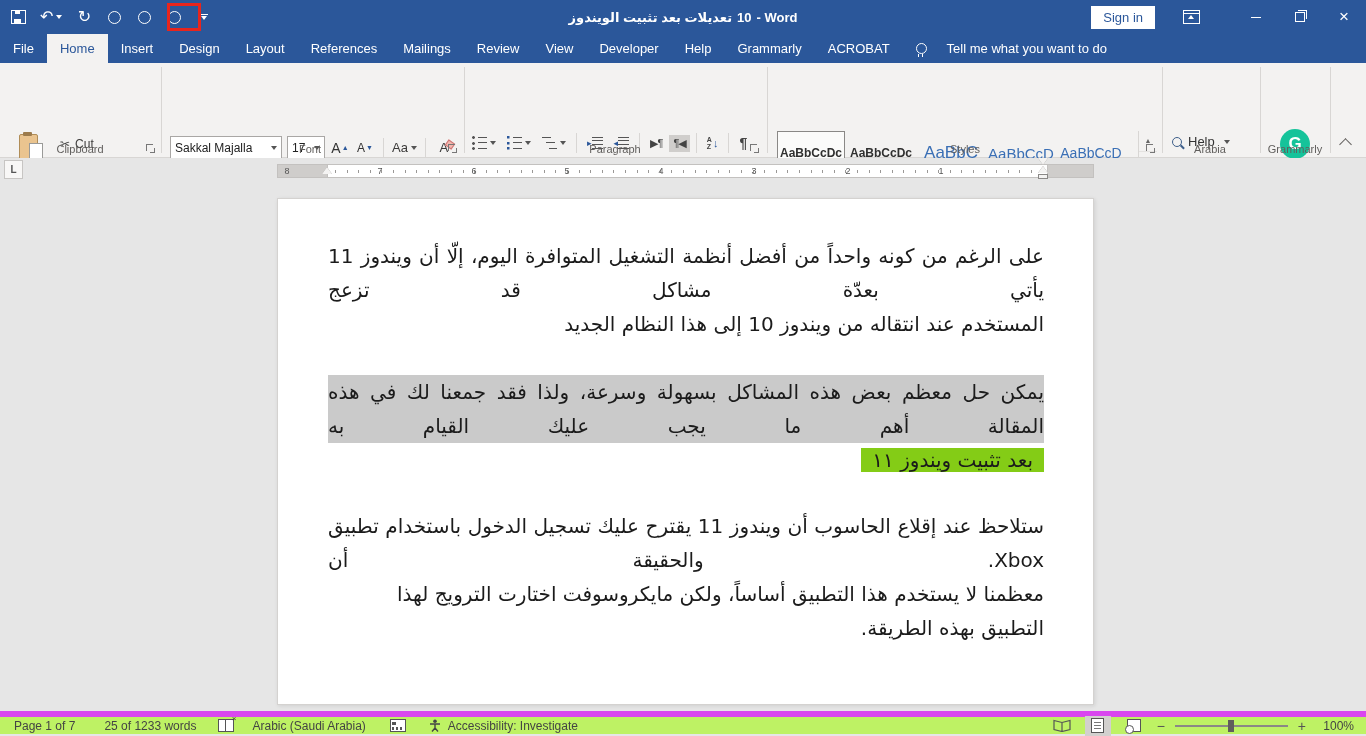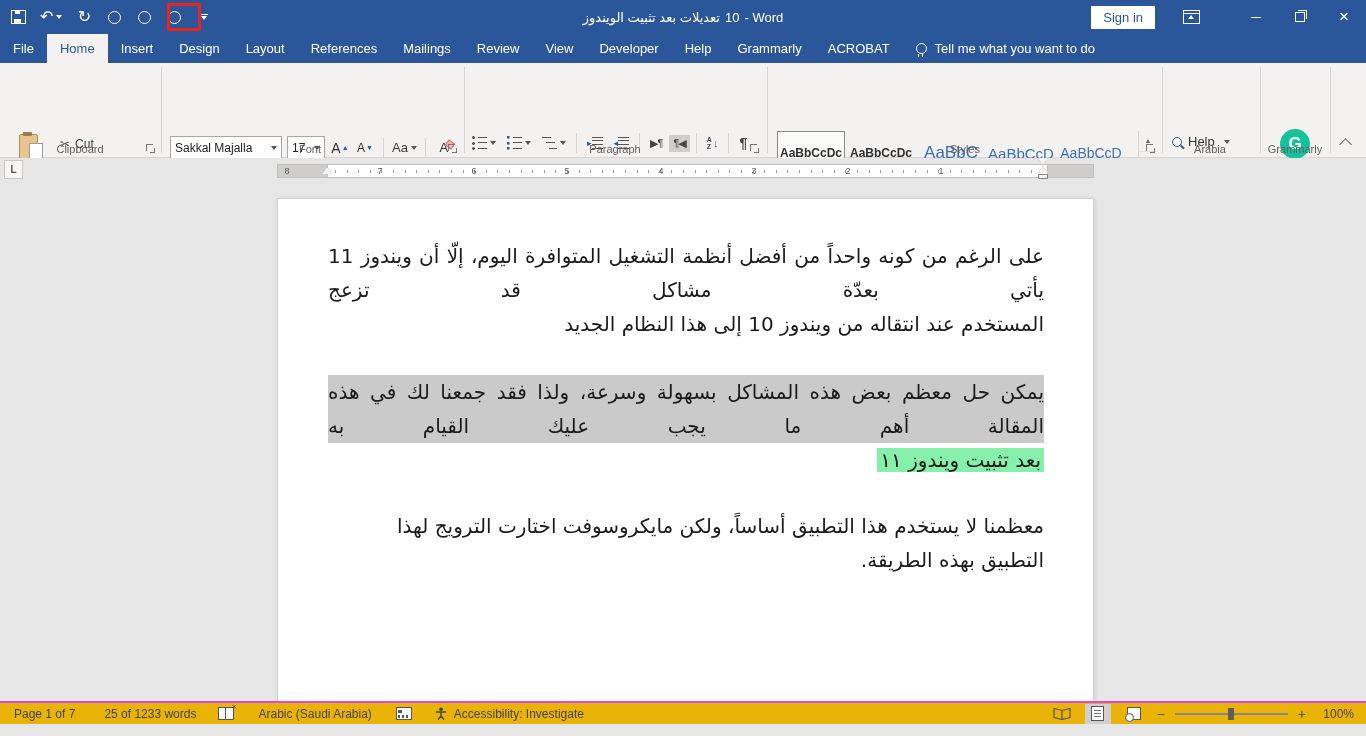--- a/index.html
+++ b/index.html
@@ -12,36 +12,36 @@
   .qbtn{display:flex;align-items:center;justify-content:center;min-width:16px;height:24px;color:#fff;}
   .flop{position:relative;width:13px;height:12px;border:1.5px solid #fff;}
   .flop::before{content:"";position:absolute;top:0;left:3px;width:5px;height:3px;background:#fff;}
   .flop::after{content:"";position:absolute;bottom:0;left:2px;width:7px;height:4px;background:#fff;}
   .uarrow{font-size:16px;line-height:16px;}
   .tinycaret{width:0;height:0;border-left:3.5px solid transparent;border-right:3.5px solid transparent;border-top:4px solid #fff;margin-left:3px;}
   .ring{width:11px;height:11px;border:1.6px solid #fff;border-radius:50%;}
   .qatmenu{display:flex;flex-direction:column;align-items:center;gap:1px;}
   .qatmenu i{display:block;width:8px;height:1px;background:#fff;}
   .redbox{position:absolute;left:167px;top:3px;width:34px;height:28px;border:3px solid #e8251d;box-sizing:border-box;}
-  .titletext{position:absolute;left:0;top:0;width:100%;height:34px;display:flex;align-items:center;justify-content:center;font-size:13px;gap:5px;pointer-events:none;}
+  .titletext{position:absolute;left:0;top:0;width:100%;height:34px;display:flex;align-items:center;justify-content:center;font-size:13px;gap:5px;pointer-events:none;font-weight:bold;}
   .tb-right{position:absolute;right:0;top:0;height:34px;display:flex;align-items:center;}
   .signin{background:#fff;color:#2b579a;font-size:13px;padding:4px 12px;margin-right:28px;}
   .ropt{position:relative;width:15px;height:12px;border:1px solid #fff;margin-right:34px;}
   .ropt::before{content:"";position:absolute;left:0;right:0;top:2px;height:1px;background:#fff;}
   .ropt::after{content:"";position:absolute;left:4px;top:4px;border-left:3px solid transparent;border-right:3px solid transparent;border-bottom:4px solid #fff;}
   .winbtn{width:44px;height:34px;display:flex;align-items:center;justify-content:center;color:#fff;}
   .minbar{width:10px;height:1px;background:#fff;}
   .rest{position:relative;width:8px;height:8px;border:1px solid #fff;}
   .rest::before{content:"";position:absolute;top:-3px;left:2px;width:8px;height:8px;border-top:1px solid #fff;border-right:1px solid #fff;}
   .closex{font-size:17px;font-weight:400;}
   
   .tabsrow{position:absolute;left:0;top:34px;width:100%;height:29px;background:#2b579a;display:flex;align-items:stretch;color:#fff;font-size:13px;}
   .tab{display:flex;align-items:center;padding:0 13px;cursor:default;}
   .tab.active{background:#f3f2f1;color:#2b579a;}
-  .tellme{display:flex;align-items:center;gap:8px;padding:0 13px;}
+  .tellme{display:flex;align-items:center;gap:20px;padding:0 13px;}
   .bulb{position:relative;width:9px;height:9px;border:1.3px solid #fff;border-radius:50%;}
   .bulb::after{content:"";position:absolute;left:1.5px;bottom:-4px;width:2.5px;height:3px;border-left:1.3px solid #fff;border-right:1.3px solid #fff;}
   .cbub{position:absolute;right:14px;top:42px;width:15px;height:11px;border:1.4px solid #fff;border-radius:2px;}
   .cbub::after{content:"";position:absolute;left:2px;bottom:-4px;width:0;height:0;border-top:4px solid #fff;border-right:5px solid transparent;}
   
   .ribbon{position:absolute;left:0;top:63px;width:100%;height:95px;background:#f3f2f1;border-bottom:1px solid #d8d6d4;box-sizing:border-box;font-size:12px;color:#3b3a39;}
   .gdiv{position:absolute;top:4px;bottom:4px;width:1px;background:#d8d6d4;}
   .glabel{position:absolute;bottom:2px;font-size:11px;color:#605e5c;text-align:center;}
   .dlg{position:absolute;bottom:3px;width:10px;height:10px;}
   .dlg::before{content:"";position:absolute;left:0;top:0;width:6px;height:6px;border-left:1px solid #777;border-top:1px solid #777;}
@@ -183,23 +183,23 @@
   .vwhite{position:absolute;left:2px;width:13px;top:58px;bottom:12px;background:#fff;}
   .vdark{position:absolute;left:2px;top:17px;width:12px;height:15px;background:#a5a3a1;}
   
   .docarea{position:absolute;left:0;top:182px;right:0;bottom:31px;background:#e6e6e6;}
   .page{position:absolute;left:277px;top:16px;width:817px;bottom:0;background:#fff;border:1px solid #d4d2d0;box-sizing:border-box;box-shadow:1px 1px 4px rgba(0,0,0,.10);overflow:hidden;}
   .textcol{position:absolute;top:40px;right:49px;left:50px;direction:rtl;font-family:"DejaVu Sans","Liberation Sans",sans-serif;font-size:20px;line-height:34px;color:#1b1b1b;text-align:right;}
   .para{margin:0;}
   .ln{display:block;}
   .full{text-align:justify;text-align-last:justify;}
   .selblock{display:block;background:#cacaca;}
-  .selinline{background:#86efac;padding:0 3px;margin-top:16px;}
-  
-  .statusbar{position:absolute;left:0;bottom:12px;width:100%;height:23px;background:#eab308;border-top:2px solid #d946ef;box-sizing:border-box;display:flex;align-items:center;font-size:12px;color:#444;}
+  .selinline{background:#84cc16;padding:0 11px;margin-top:16px;}
+  
+  .statusbar{position:absolute;left:0;bottom:2px;width:100%;height:23px;background:#bef264;border-top:6px solid #d946ef;box-sizing:border-box;display:flex;align-items:center;font-size:12px;color:#444;}
   .sb-item{display:flex;align-items:center;gap:6px;padding:0 2px;}
   .bookic{position:relative;width:14px;height:11px;border:1px solid #555;background:#fff;}
   .bookic::before{content:"";position:absolute;left:6px;top:0;bottom:0;width:1px;background:#555;}
   .bookic::after{content:"×";position:absolute;right:-3px;top:-6px;font-size:8px;color:#333;}
   .macroic{position:relative;width:14px;height:11px;border:1px solid #555;background:#fff;}
   .macroic::before{content:"";position:absolute;left:1px;right:1px;bottom:1px;height:3px;background:
      repeating-linear-gradient(90deg,#555 0 2px,transparent 2px 4px);}
   .macroic::after{content:"";position:absolute;left:1px;top:2px;width:4px;height:3px;background:#555;}
   .sb-right{margin-left:auto;display:flex;align-items:center;gap:10px;padding-right:12px;}
   .viewbtn{width:26px;height:20px;display:flex;align-items:center;justify-content:center;}
@@ -557,34 +557,35 @@
       <div class="textcol">
         <p class="para">
           <span class="ln full">على الرغم من كونه واحداً من أفضل أنظمة التشغيل المتوافرة اليوم، إلّا أن ويندوز 11 يأتي بعدّة مشاكل قد تزعج</span>
           <span class="ln">المستخدم عند انتقاله من ويندوز 10 إلى هذا النظام الجديد</span>
         </p>
         <p class="para" style="margin-top:34px">
           <span class="ln full selblock">يمكن حل معظم بعض هذه المشاكل بسهولة وسرعة، ولذا فقد جمعنا لك في هذه المقالة أهم ما يجب عليك القيام به</span>
           <span class="ln"><span class="selinline">بعد تثبيت ويندوز ١١</span></span>
         </p>
         <p class="para" style="margin-top:32px">
+          <span class="ln full">ستلاحظ عند إقلاع الحاسوب أن ويندوز 11 يقترح عليك تسجيل الدخول باستخدام تطبيق Xbox. والحقيقة أن</span>
           <span class="ln">معظمنا لا يستخدم هذا التطبيق أساساً، ولكن مايكروسوفت اختارت الترويج لهذا التطبيق بهذه الطريقة.</span>
         </p>
 
       </div>
     </div>
   </div>
 
   <div class="statusbar">
     <span class="sb-item" style="margin-left:12px">Page 1 of 7</span>
     <span class="sb-item" style="margin-left:25px">25 of 1233 words</span>
     <span class="sb-item" style="margin-left:18px">
         <span class="bookic"></span>
       </span>
-    <span class="sb-item" style="margin-left:20px">Arabic (Saudi Arabia)</span>
+    <span class="sb-item" style="margin-left:14px">Arabic (Saudi Arabia)</span>
     <span class="sb-item" style="margin-left:20px">
         <span class="macroic"></span>
       </span>
     <span class="sb-item" style="margin-left:18px">
       <svg width="14" height="13">
           <circle cx="7" cy="2.2" r="1.8" fill="#444"></circle>
           <path d="M2 5 h10 M7 5 v4 M7 9 l-3 3.5 M7 9 l3 3.5" stroke="#444" stroke-width="1.4" fill="none"></path>
         </svg>
       <span>Accessibility: Investigate</span>
     </span>

